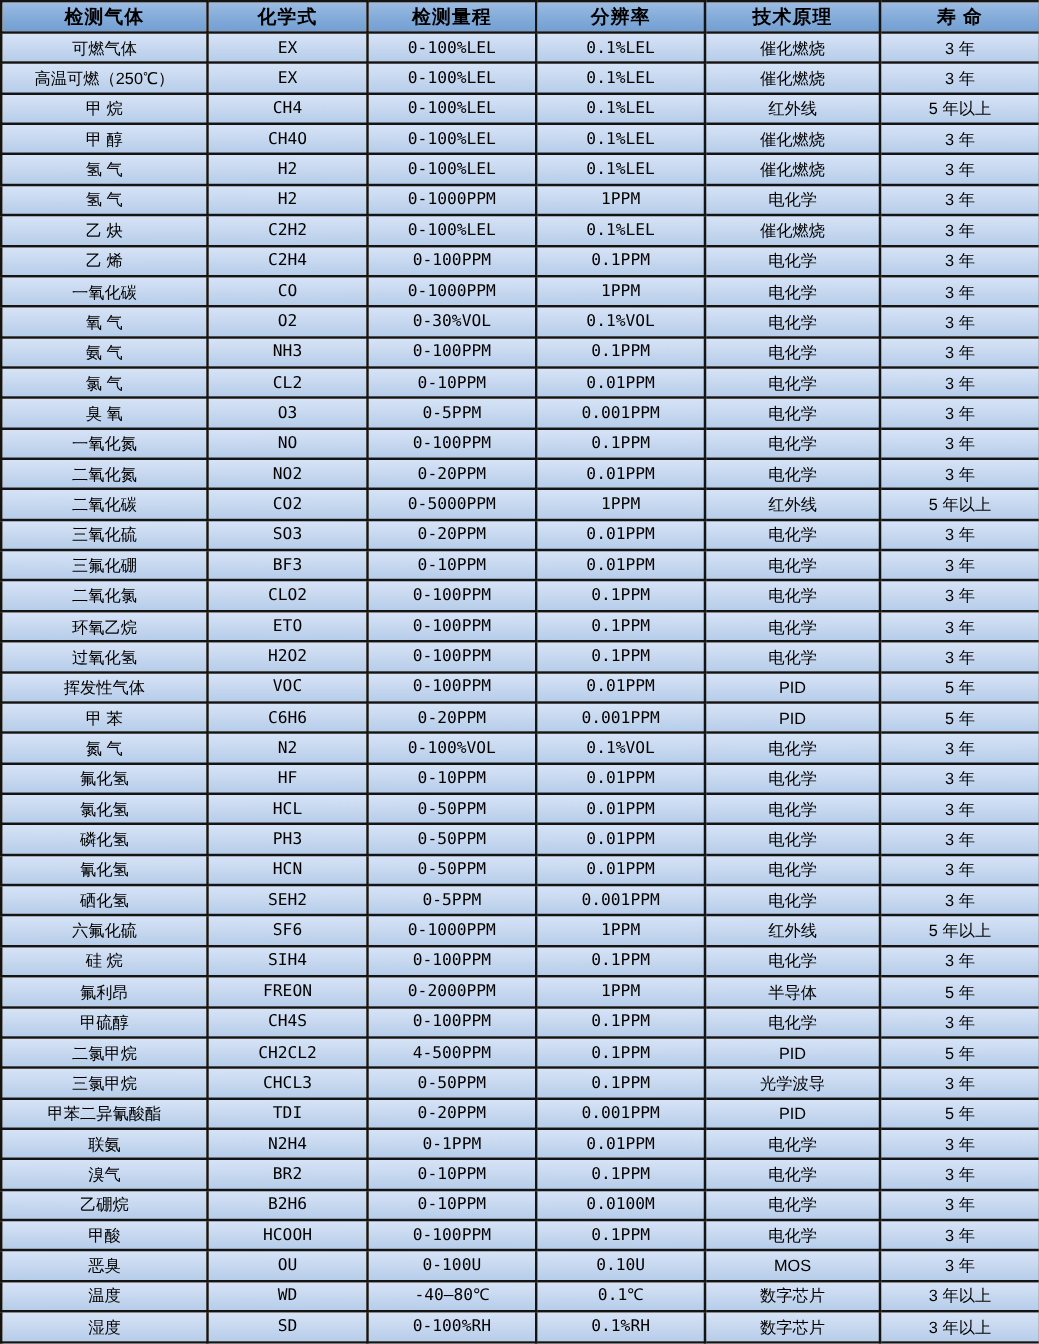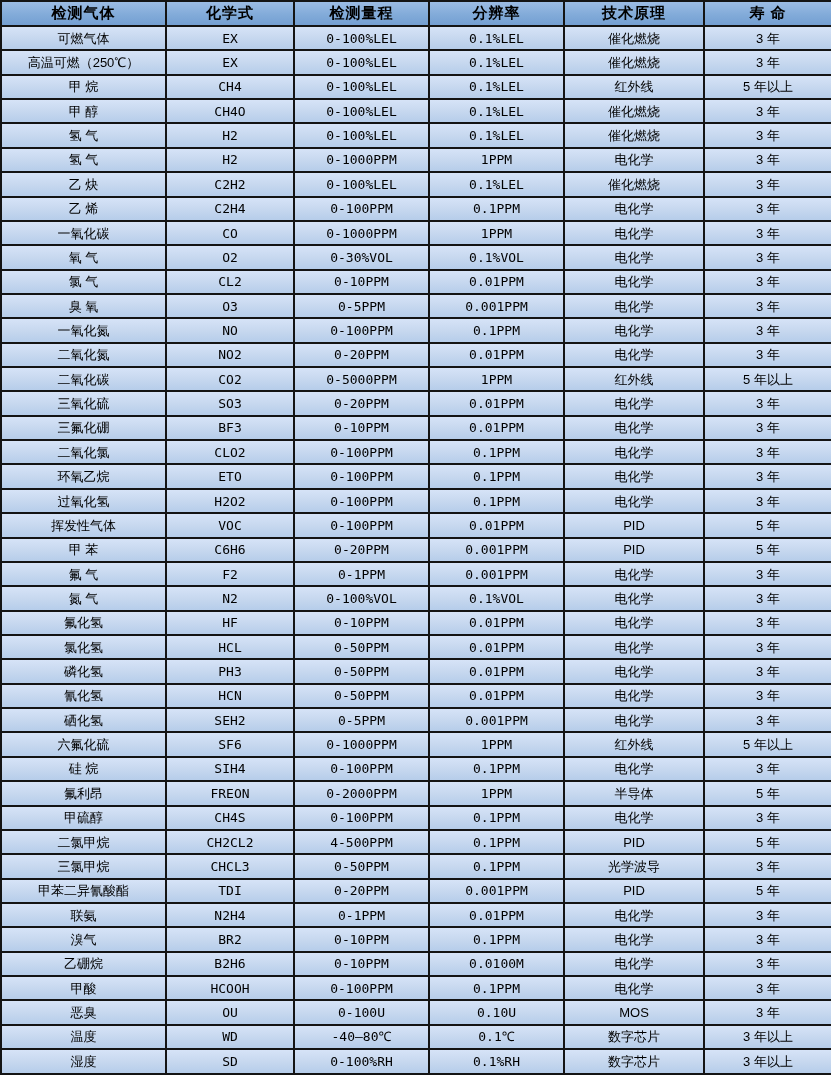--- a/index.html
+++ b/index.html
@@ -26,21 +26,21 @@
     margin: 0;
     text-align: center;
     vertical-align: middle;
     color: #000000;
     white-space: nowrap;
     overflow: hidden;
   }
   table.spec thead th {
     height: 23px;
     background: linear-gradient(180deg, #9cbce4 0%, #82abd9 55%, #749fd2 100%);
-    font-family: Liberation Sans, sans-serif;
+    font-family: Liberation Serif, serif;
     font-weight: bold;
     font-size: 15px;
     letter-spacing: 1px;
   }
   table.spec td {
     height: 18px;
     background: linear-gradient(180deg, #d6e3f7 0%, #c7d8ef 50%, #b6cdea 100%);
     font-size: 13px;
     line-height: 1;
   }
@@ -151,20 +151,28 @@
         </tr>
         <tr>
           <td class="cjk">氧 气</td>
           <td class="mono">O2</td>
           <td class="mono">0-30%VOL</td>
           <td class="mono">0.1%VOL</td>
           <td class="cjk">电化学</td>
           <td class="cjk">3 年</td>
         </tr>
         <tr>
+          <td class="cjk">氨 气</td>
+          <td class="mono">NH3</td>
+          <td class="mono">0-100PPM</td>
+          <td class="mono">0.1PPM</td>
+          <td class="cjk">电化学</td>
+          <td class="cjk">3 年</td>
+        </tr>
+        <tr>
           <td class="cjk">氯 气</td>
           <td class="mono">CL2</td>
           <td class="mono">0-10PPM</td>
           <td class="mono">0.01PPM</td>
           <td class="cjk">电化学</td>
           <td class="cjk">3 年</td>
         </tr>
         <tr>
           <td class="cjk">臭 氧</td>
           <td class="mono">O3</td>
@@ -247,28 +255,20 @@
         </tr>
         <tr>
           <td class="cjk">甲 苯</td>
           <td class="mono">C6H6</td>
           <td class="mono">0-20PPM</td>
           <td class="mono">0.001PPM</td>
           <td class="cjk">PID</td>
           <td class="cjk">5 年</td>
         </tr>
         <tr>
-          <td class="cjk">氟 气</td>
-          <td class="mono">F2</td>
-          <td class="mono">0-1PPM</td>
-          <td class="mono">0.001PPM</td>
-          <td class="cjk">电化学</td>
-          <td class="cjk">3 年</td>
-        </tr>
-        <tr>
           <td class="cjk">氮 气</td>
           <td class="mono">N2</td>
           <td class="mono">0-100%VOL</td>
           <td class="mono">0.1%VOL</td>
           <td class="cjk">电化学</td>
           <td class="cjk">3 年</td>
         </tr>
         <tr>
           <td class="cjk">氟化氢</td>
           <td class="mono">HF</td>

